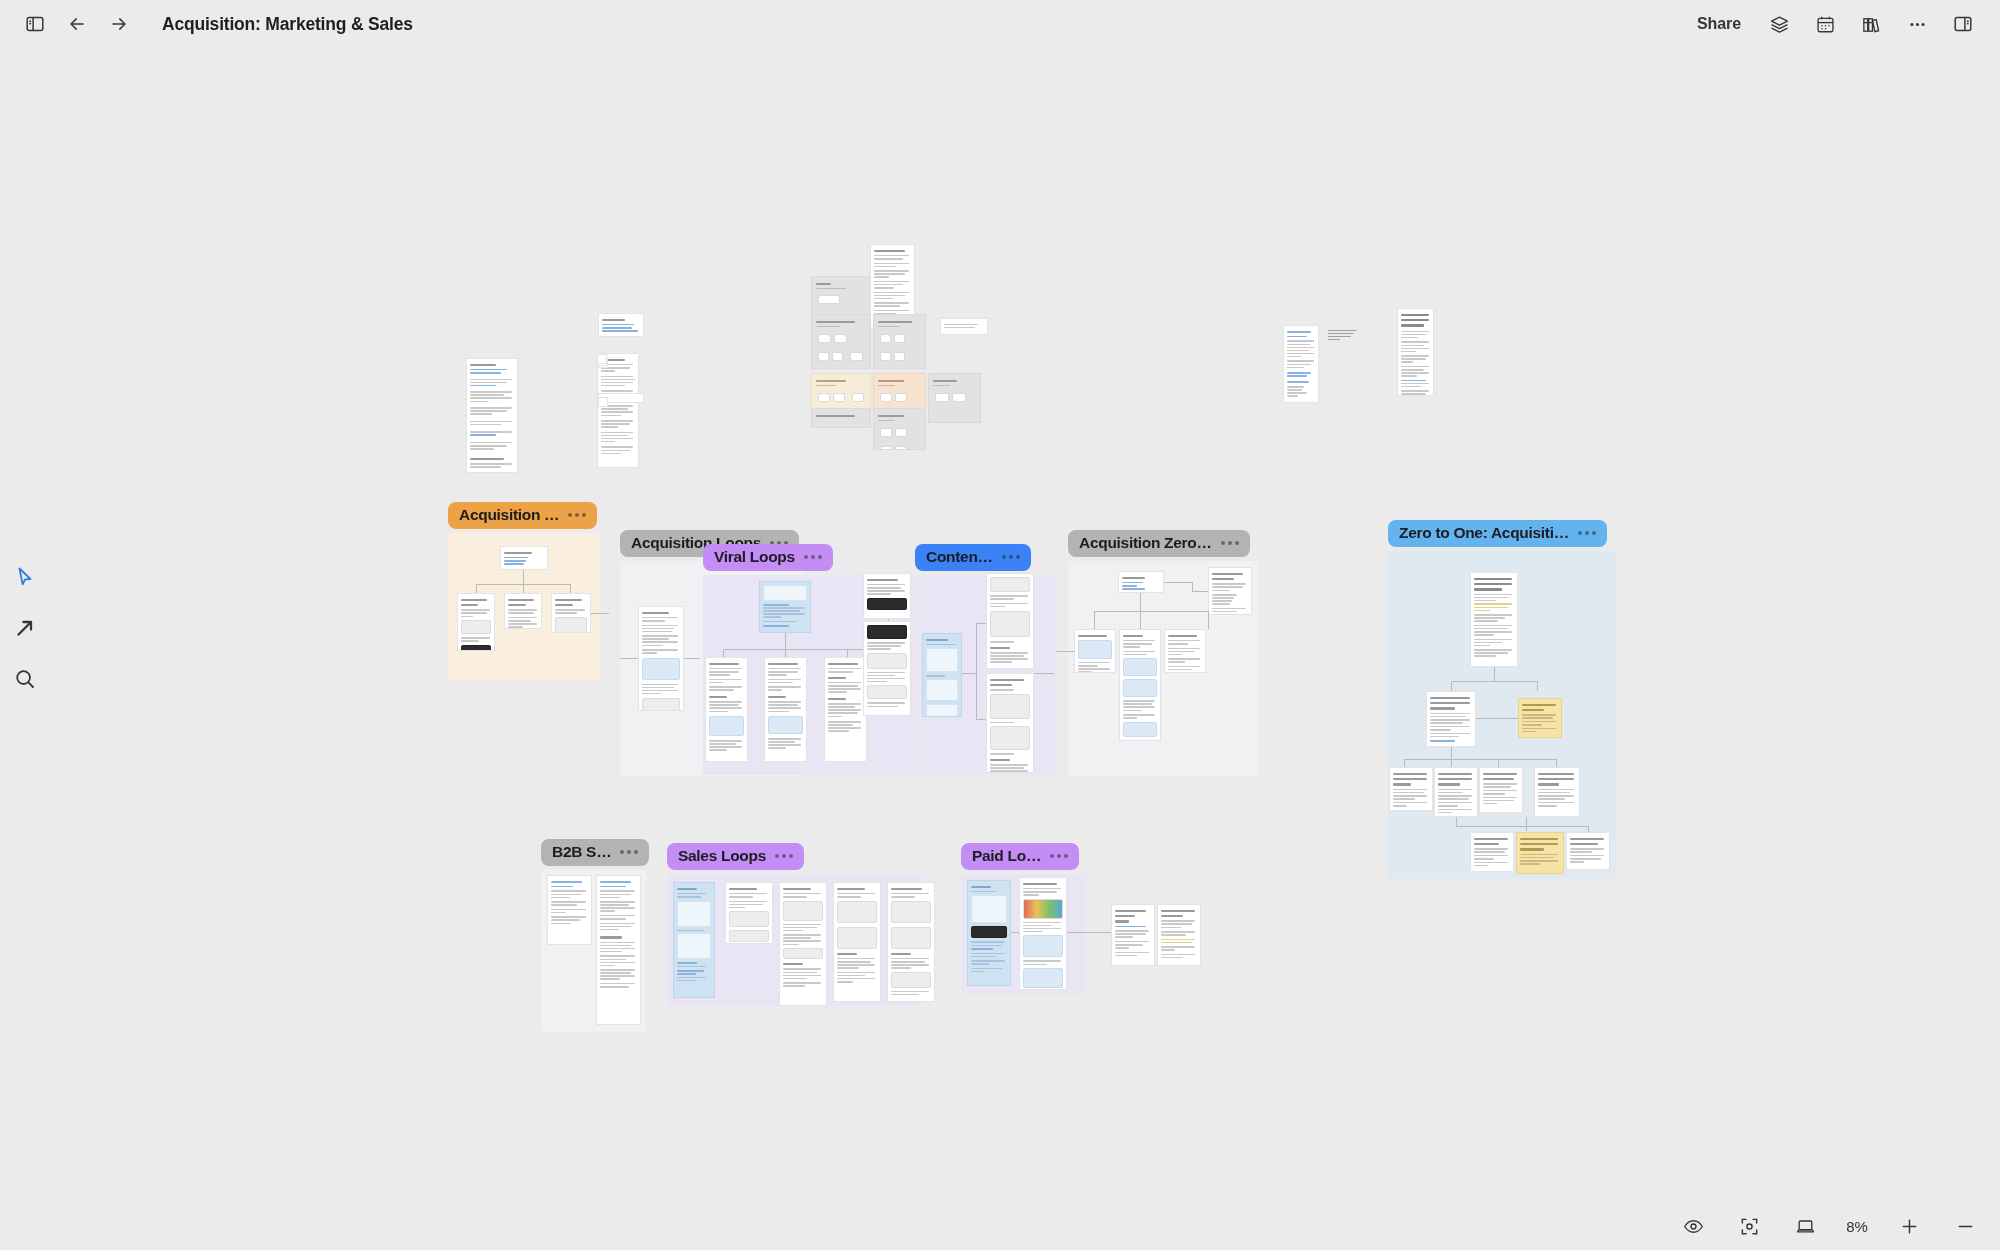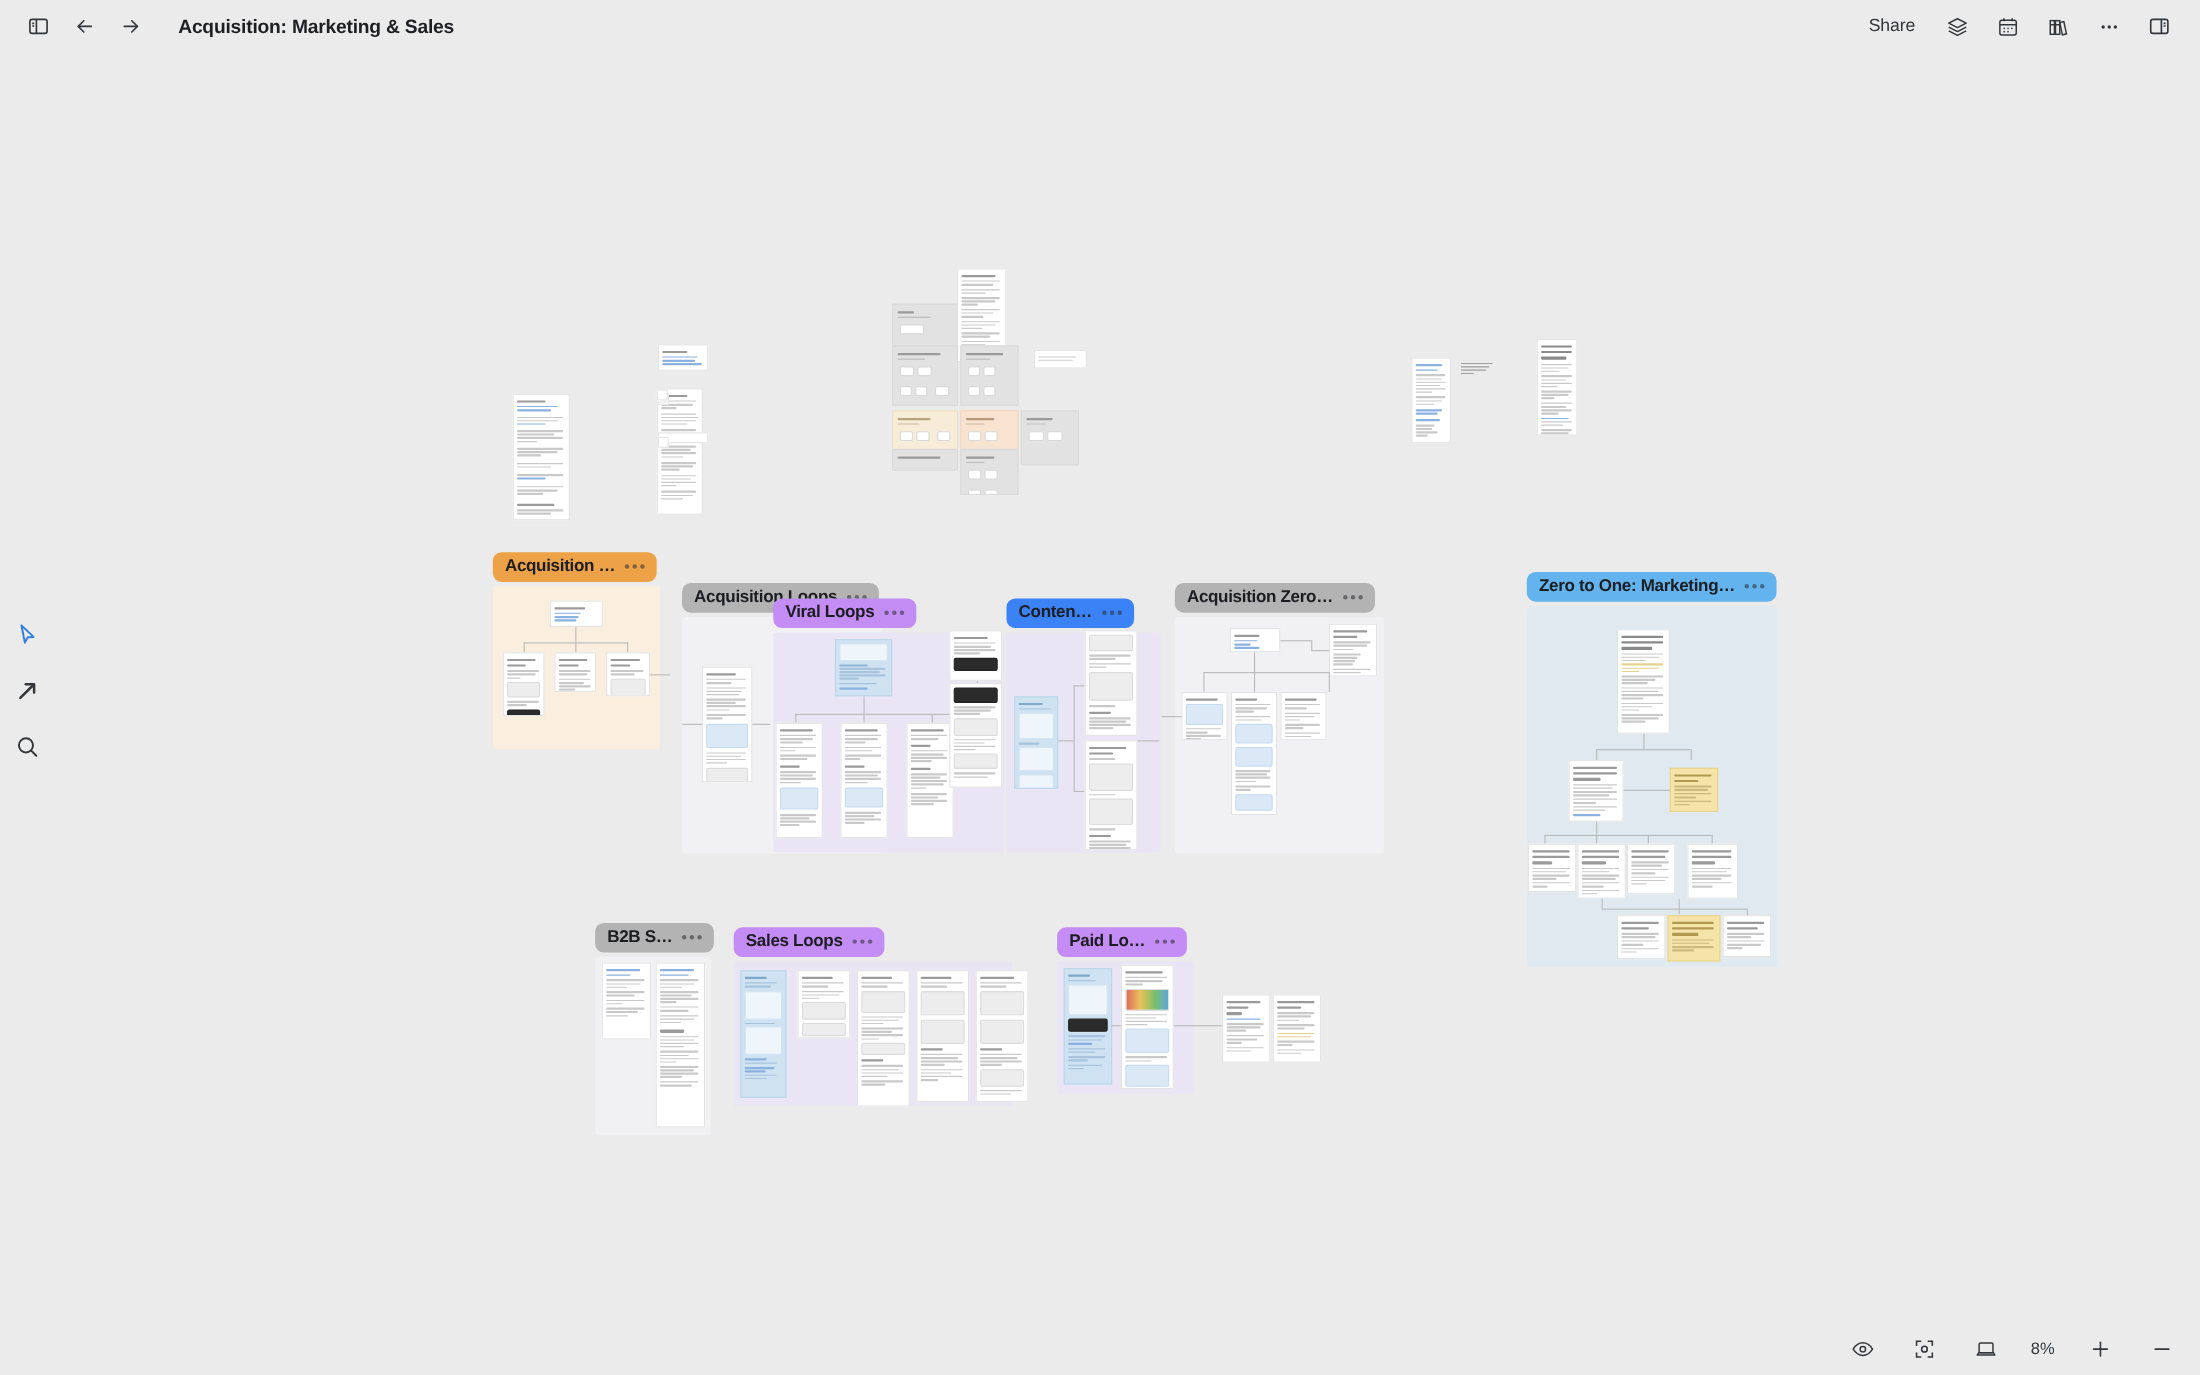--- a/index.html
+++ b/index.html
@@ -24,21 +24,21 @@
   .doc-title {
     margin-left: 22px; font-size: 17.5px; font-weight: 600; color: #1d1f22;
     letter-spacing: -0.2px; white-space: nowrap;
   }
   .tb-right {
     position: absolute; right: 16px; top: 0; height: 48px;
     display: flex; align-items: center; gap: 4px;
   }
   .share-btn {
     font-size: 16px; color: #33363a; padding: 7px 13px; border-radius: 7px;
-    font-weight: 400; letter-spacing: -0.1px;
+    font-weight: 700; letter-spacing: -0.1px;
   }
 
   
   .left-tools {
     position: absolute; left: 8px; top: 560px;
     display: flex; flex-direction: column; align-items: center; gap: 17px;
   }
   .tool { width: 34px; height: 34px; display: flex; align-items: center; justify-content: center; border-radius: 7px; }
 
   
@@ -802,21 +802,21 @@
       <div class="ln w95" style="margin-top:3px"></div>
         <div class="ln w50"></div>
       <div class="ln w95" style="margin-top:3px"></div>
         <div class="ln w70"></div>
     </div>
     <div class="connector" style="left:-12px; top:90px; width:18px; height:1px;"></div>
   </div>
 
   <div class="frame" style="left:1388px; top:503px; width:228px; height:328px;">
     <div class="frame-title" style="background:#63b3ef;">
-      <span>Zero to One: Marketing…</span>
+      <span>Zero to One: Acquisiti…</span>
       <span class="dots">
           <i></i>
           <i></i>
           <i></i>
         </span>
     </div>
     <div class="frame-body" style="background:#dfe9ef;"></div>
 
     <div class="card" style="left:82px; top:21px; width:48px; height:95px; padding:3px;">
       <div class="ln t w95" style="background:#8a8a8a"></div>

